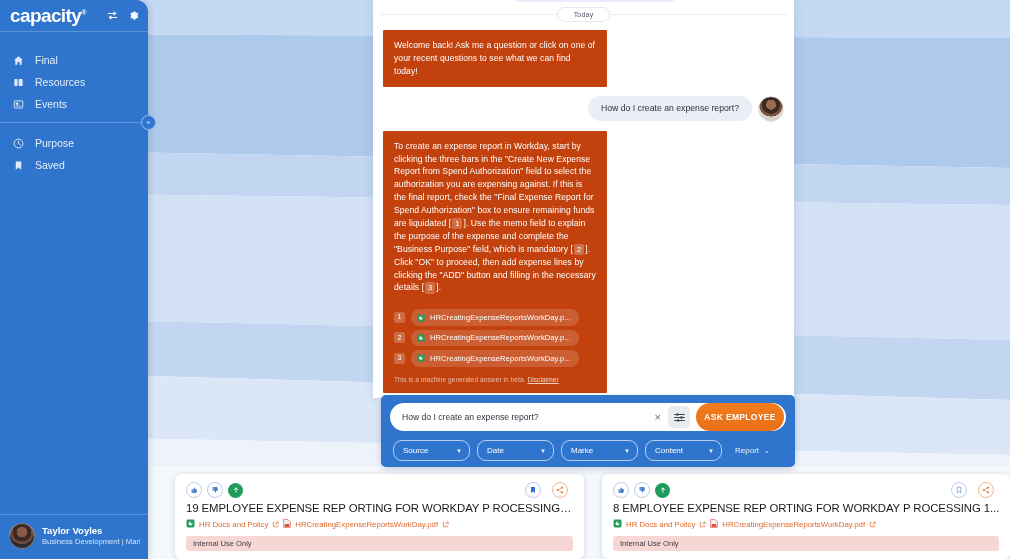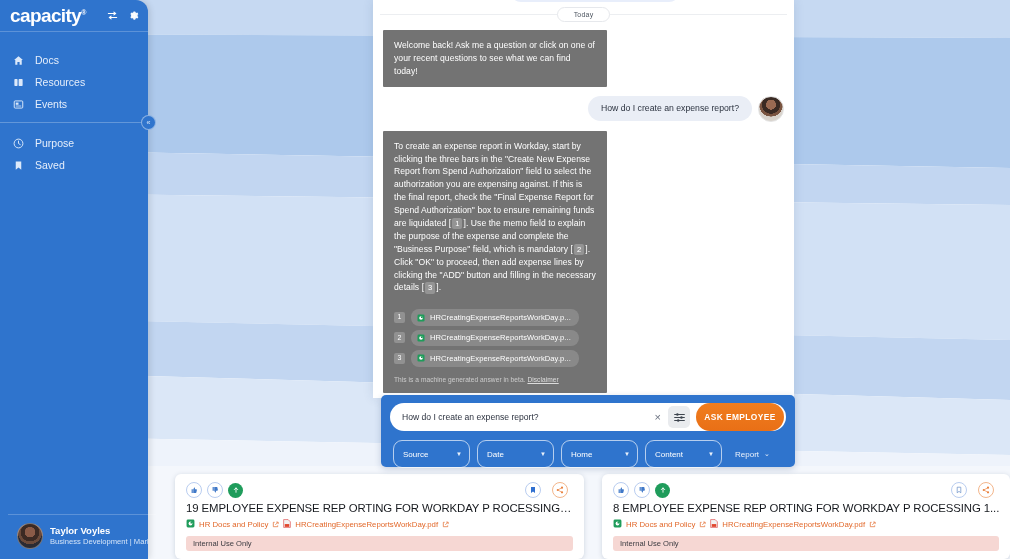--- a/index.html
+++ b/index.html
@@ -45,21 +45,21 @@
   .sb-sep { position:relative; height: 1px; margin: 7px 0 9px 0; background: rgba(255,255,255,.25); }
   .sb-collapse {
     position:absolute; right: -8px; top: -7px;
     width: 15px; height:15px; border-radius: 50%;
     background:#2f74cd; border: 1px solid rgba(255,255,255,.45);
     display:flex; align-items:center; justify-content:center;
     font-size: 7px; color:#dce9fa; cursor:pointer;
   }
 
   .sb-footer {
-    position:absolute; left:8px; bottom:0; width:148px; padding: 8px 8px 10px 9px;
+    position:absolute; left:0; bottom:0; width:148px; padding: 8px 8px 10px 9px;
     border-top: 1px solid rgba(255,255,255,.22);
     display:flex; align-items:center; gap:7px;
   }
   .sb-avatar {
     width: 26px; height:26px; border-radius:50%; flex:none; overflow:hidden;
     background: radial-gradient(circle at 50% 34%, #8a5b48 0 26%, #3b2a24 27% 46%, #6b4a3a 47% 60%, #2b2b33 61% 100%);
     border: 1px solid rgba(255,255,255,.35);
   }
   .sb-user { min-width:0; }
   .sb-uname { font-size: 9.5px; font-weight: 700; color:#ffffff; line-height: 1.25; white-space:nowrap; overflow:hidden; }
@@ -82,21 +82,21 @@
     position:relative; background:#fff; border:1px solid #e6e8ec; border-radius: 11px;
     padding: 3px 16px; font-size: 7px; color:#4d5560; letter-spacing: .2px;
   }
 
   .msgs { padding: 6px 10px 0 10px; }
   .row { display:flex; margin-bottom: 9px; }
   .row.left { justify-content:flex-start; }
   .row.right { justify-content:flex-end; align-items:flex-start; gap: 6px; }
 
   .bubble-bot {
-    background: #737373; color:#ffffff; border-radius: 1px;
+    background: #c2410c; color:#ffffff; border-radius: 1px;
     padding: 9px 11px; max-width: 224px;
     font-size: 8.6px; line-height: 1.5; letter-spacing: .05px;
   }
   .bubble-user {
     background:#eaeef6; color:#2c3340; border-radius: 13px;
     padding: 7px 13px; font-size: 8.7px; line-height:1.35; max-width: 230px;
   }
   .user-avatar {
     width: 26px; height:26px; border-radius:50%; flex:none;
     background: radial-gradient(circle at 50% 32%, #9a6a52 0 24%, #3a2a23 25% 44%, #7a5440 45% 58%, #d9d3cc 59% 100%);
@@ -162,21 +162,21 @@
   .ask-btn {
     margin-left: 6px; height: 28px; min-width: 88px; border-radius: 14px;
     background: linear-gradient(180deg,#f07d1f,#e96f16);
     color:#ffffff; font-size: 8.4px; font-weight: 700; letter-spacing:.4px;
     display:flex; align-items:center; justify-content:center; cursor:pointer;
     border:none; font-family:"Liberation Sans", sans-serif;
   }
   .sb-chips { display:flex; align-items:center; gap: 7px; margin-top: 9px; padding-left: 3px; }
   .chip {
     display:flex; align-items:center; justify-content:space-between;
-    width: 77px; height: 28px; border:1px solid rgba(255,255,255,.65);
+    width: 77px; height: 21px; border:1px solid rgba(255,255,255,.65);
     border-radius: 9px; padding: 0 7px 0 9px; font-size: 8px; color:#ffffff; cursor:pointer;
   }
   .chip .caret { font-size: 6px; opacity:.9; }
   .lang { display:flex; align-items:center; gap:5px; margin-left: 6px; font-size: 8px; color:#eaf1fb; cursor:pointer; }
   .lang .caret { font-size: 7px; }
 
   
   .results {
     position:absolute; left: 175px; top: 474px; width: 835px; height: 85px;
     display:flex; gap: 18px; z-index: 10;
@@ -256,21 +256,21 @@
     <nav class="sb-nav">
       <div class="sb-spacer-a"></div>
       <div class="sb-group-1">
 
         <div class="sb-item">
           <span class="ic">
             <svg width="11" height="11" viewBox="0 0 16 16" fill="#dce9fa">
                 <path d="M8 1.8 1.6 7.2h1.7v6.9h3.1v-4h3.2v4h3.1V7.2h1.7z"></path>
               </svg>
           </span>
-          <span>Docs</span>
+          <span>Final</span>
         </div>
 
 
         <div class="sb-item">
           <span class="ic">
             <svg width="11" height="11" viewBox="0 0 16 16" fill="#dce9fa">
                 <rect x="2" y="3" width="4.6" height="10" rx="1"></rect>
                 <rect x="8.2" y="3" width="5.8" height="10" rx="1"></rect>
               </svg>
           </span>
@@ -431,21 +431,21 @@
     <div class="sb-chips">
       <div class="chip">
         <span>Source</span>
         <span class="caret">▼</span>
       </div>
       <div class="chip">
         <span>Date</span>
         <span class="caret">▼</span>
       </div>
       <div class="chip">
-        <span>Home</span>
+        <span>Marke</span>
         <span class="caret">▼</span>
       </div>
       <div class="chip">
         <span>Content</span>
         <span class="caret">▼</span>
       </div>
       <div class="lang">
         <span>Report</span>
         <span class="caret">⌄</span>
       </div>

